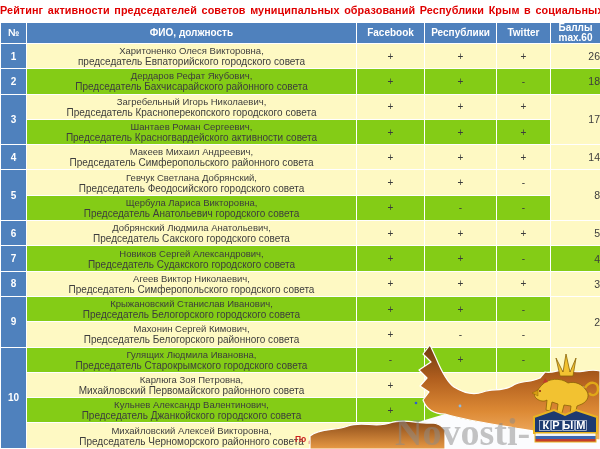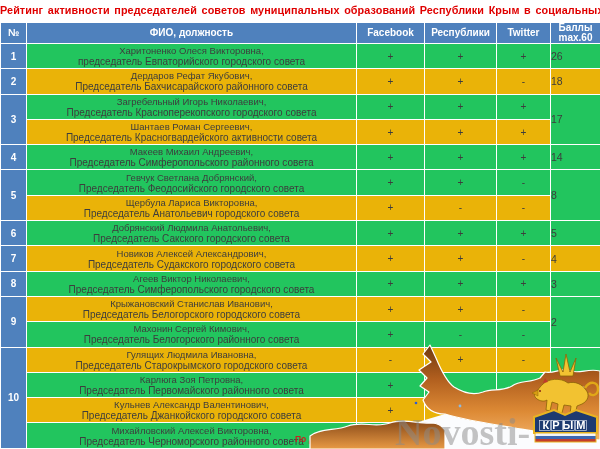--- a/index.html
+++ b/index.html
@@ -14,23 +14,23 @@
   table.rating td,table.rating th{border:1px solid #ffffff;padding:0;overflow:hidden;}
   tr.hdr{height:21px;}
   tr.r{height:25.31px;}
   .blue{background:#4f81bd;color:#ffffff;}
   th{font-size:10px;font-weight:bold;text-align:center;vertical-align:middle;line-height:10px;}
   td.num{background:#4f81bd;color:#fff;font-weight:bold;font-size:10px;text-align:center;vertical-align:middle;}
   td.namecell{text-align:center;vertical-align:middle;color:#3d3d3d;}
   td.namecell .nm{font-size:9.5px;line-height:11px;}
   td.namecell .ps{font-size:10px;line-height:11px;}
   td.sym{text-align:center;vertical-align:middle;font-size:10px;color:#3d3d3d;}
-  td.score{text-align:left;vertical-align:middle;font-size:10.5px;color:#3d3d3d;}
-  .light{background:#22c55e;}
-  .dark{background:#eab308;}
+  td.score{text-align:right;vertical-align:middle;font-size:10.5px;color:#3d3d3d;}
+  .light{background:#fef9c3;}
+  .dark{background:#84cc16;}
   
   .footnote{position:absolute;left:295px;top:434px;color:#cc1f1f;font-size:8.5px;font-weight:600;z-index:3;}
   
   .overlay{position:absolute;left:300px;top:340px;width:300px;height:109px;z-index:5;}
 </style>
 </head>
 <body>
 
 <div class="stage">
 
@@ -139,21 +139,21 @@
             <div class="ps">Председатель Сакского городского совета</div>
           </td>
           <td class="sym light">+</td>
           <td class="sym light">+</td>
           <td class="sym light">+</td>
           <td class="score light" rowspan="1">5</td>
         </tr>
         <tr class="r">
           <td class="num" rowspan="1">7</td>
           <td class="namecell dark">
-            <div class="nm">Новиков Алексей Александрович,</div>
+            <div class="nm">Новиков Сергей Александрович,</div>
             <div class="ps">Председатель Судакского  городского совета</div>
           </td>
           <td class="sym dark">+</td>
           <td class="sym dark">+</td>
           <td class="sym dark">-</td>
           <td class="score dark" rowspan="1">4</td>
         </tr>
         <tr class="r">
           <td class="num" rowspan="1">8</td>
           <td class="namecell light">
@@ -192,21 +192,21 @@
             <div class="ps">Председатель Старокрымского городского совета</div>
           </td>
           <td class="sym dark">-</td>
           <td class="sym dark">+</td>
           <td class="sym dark">-</td>
           <td class="score light" rowspan="4"></td>
         </tr>
         <tr class="r">
           <td class="namecell light">
             <div class="nm">Карлюга Зоя Петровна,</div>
-            <div class="ps">Председатель Первомайского районного совета</div>
+            <div class="ps">Михайловский Первомайского районного совета</div>
           </td>
           <td class="sym light">+</td>
           <td class="sym light"></td>
           <td class="sym light">-</td>
         </tr>
         <tr class="r">
           <td class="namecell dark">
             <div class="nm">Кульнев Александр Валентинович,</div>
             <div class="ps">Председатель Джанкойского городского совета</div>
           </td>

